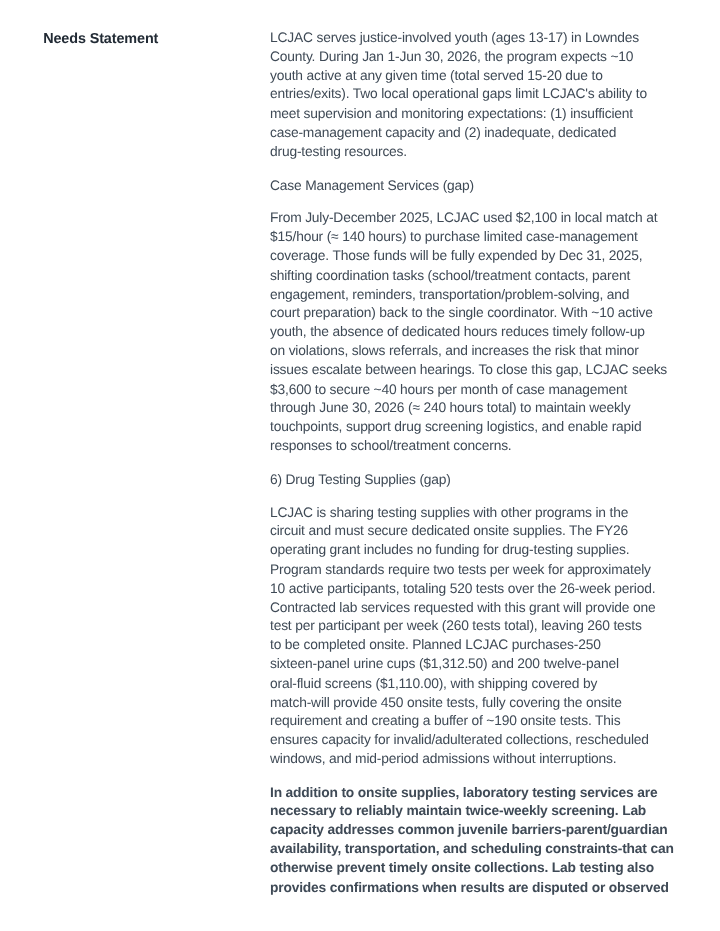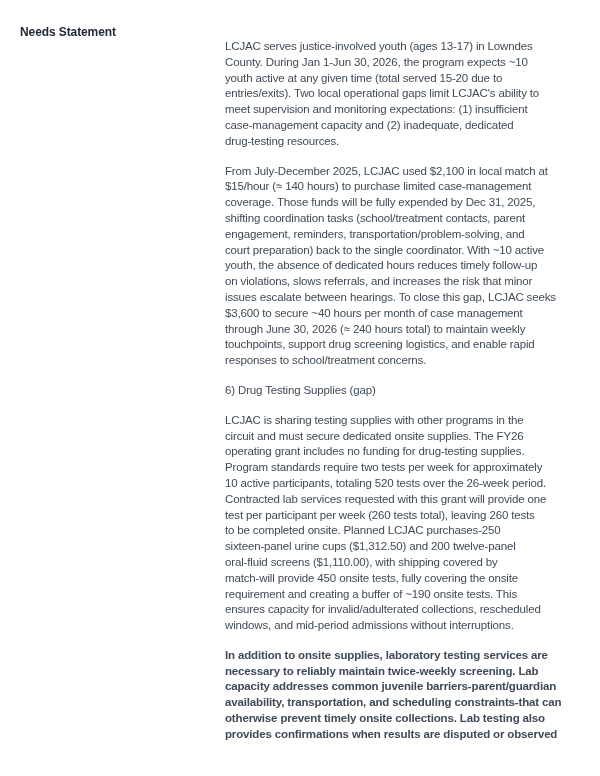--- a/index.html
+++ b/index.html
@@ -15,41 +15,41 @@
   }
   .field-row {
     display: flex;
     align-items: flex-start;
     padding-top: 25px;
     box-sizing: border-box;
   }
   .label-col {
     width: 225px;
     min-width: 225px;
-    padding-left: 20px;
+    padding-left: 36px;
     box-sizing: border-box;
   }
   .field-label {
     font-size: 12px;
     font-weight: bold;
     letter-spacing: -0.1px;
     line-height: 15.8px;
     color: var(--label-color, #222b35);
   }
   .body-col {
     width: 375px;
     min-width: 0;
   }
   .text-block {
     white-space: pre-line;
     font-size: 11.5px;
     letter-spacing: -0.15px;
     line-height: 15.8px;
     color: var(--body-color, #3f4a56);
-    margin: 14px 0 12px 0;
+    margin: 0 0 12px 0;
   }
   .text-block:last-child {
     margin-bottom: 0;
     font-weight: bold;
   }
 </style>
 </head>
 <body style="--bg: #ffffff; --label-color: #222b35; --body-color: #3f4a56;">
 
 <div class="field-row">
@@ -57,20 +57,21 @@
     <div class="field-label">Needs Statement</div>
   </div>
   <div class="body-col">
       <div class="text-block">LCJAC serves justice-involved youth (ages 13-17) in Lowndes
 County. During Jan 1-Jun 30, 2026, the program expects ~10
 youth active at any given time (total served 15-20 due to
 entries/exits). Two local operational gaps limit LCJAC's ability to
 meet supervision and monitoring expectations: (1) insufficient
 case-management capacity and (2) inadequate, dedicated
 drug-testing resources.</div>
+      <div class="text-block">Case Management Services (gap)</div>
       <div class="text-block">From July-December 2025, LCJAC used $2,100 in local match at
 $15/hour (≈ 140 hours) to purchase limited case-management
 coverage. Those funds will be fully expended by Dec 31, 2025,
 shifting coordination tasks (school/treatment contacts, parent
 engagement, reminders, transportation/problem-solving, and
 court preparation) back to the single coordinator. With ~10 active
 youth, the absence of dedicated hours reduces timely follow-up
 on violations, slows referrals, and increases the risk that minor
 issues escalate between hearings. To close this gap, LCJAC seeks
 $3,600 to secure ~40 hours per month of case management

